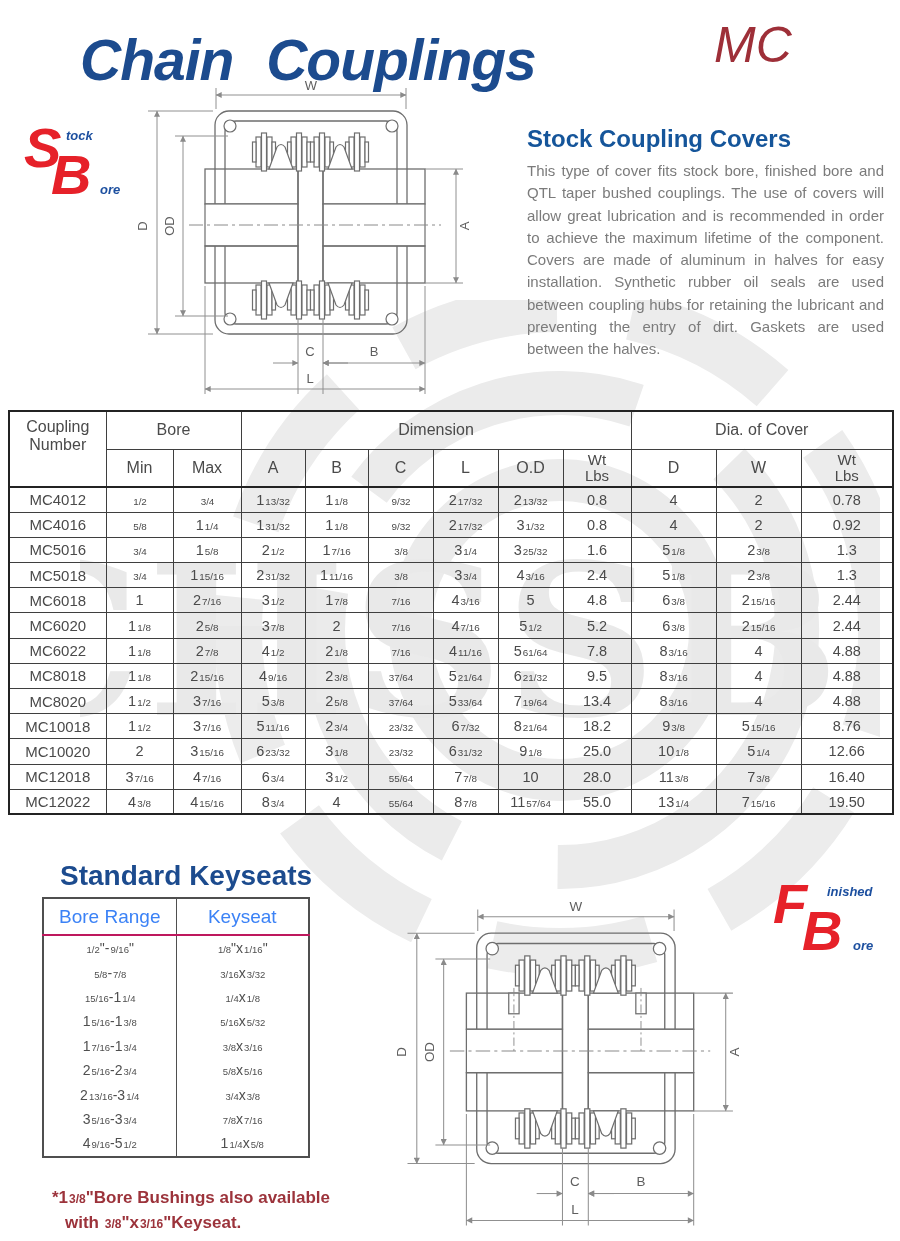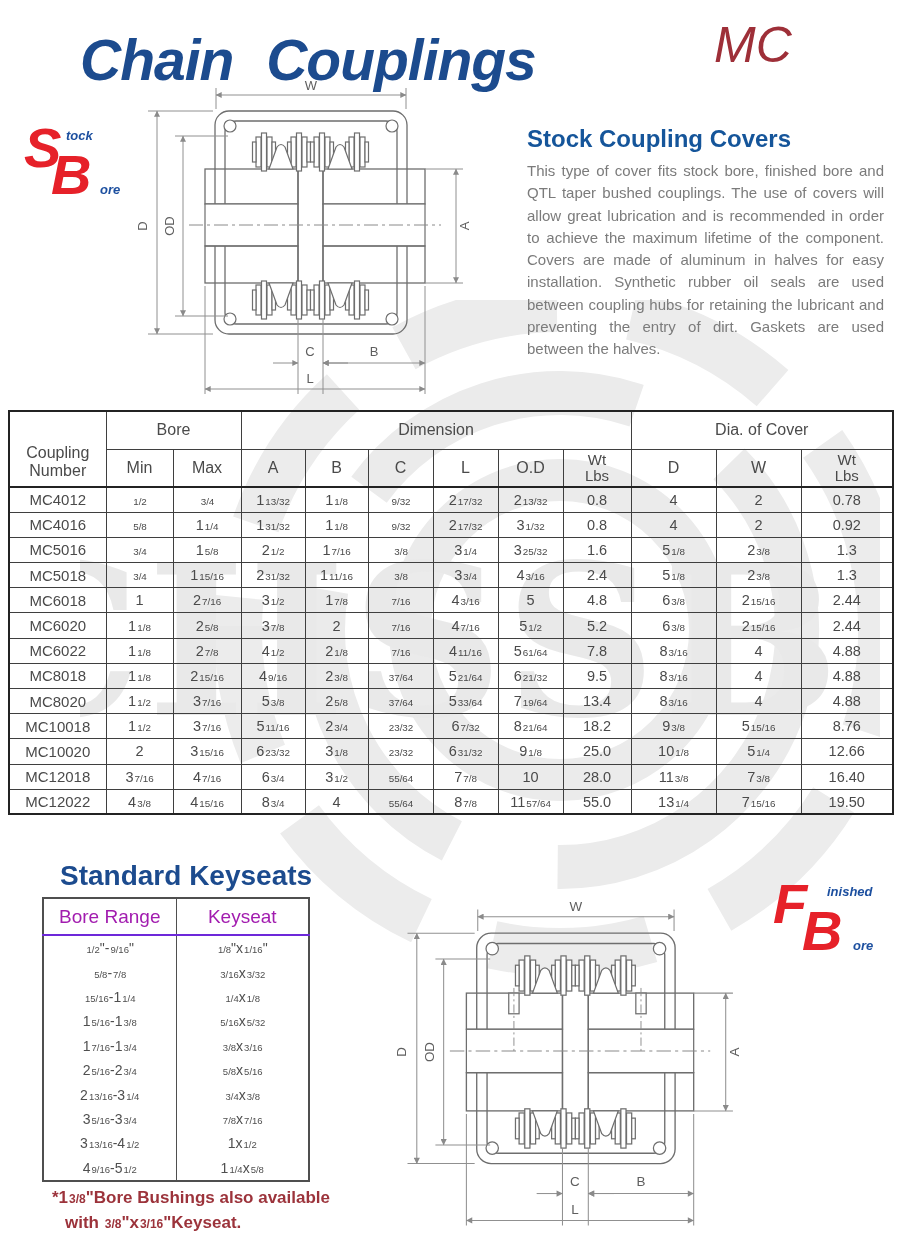--- a/index.html
+++ b/index.html
@@ -32,27 +32,27 @@
   table{border-collapse:collapse;}
   .main{position:absolute;left:8px;top:410px;width:884px;table-layout:fixed;border:2px solid #232323;}
   .main th,.main td{border:1px solid #3f3f3f;text-align:center;vertical-align:middle;padding:0;}
   .main thead{border-bottom:2px solid #232323;}
   .main thead tr{height:38px;}
   .main th{font-weight:normal;font-size:16px;color:#4a4a4a;}
   .main .wt{font-size:15px;line-height:16px;margin-top:36px;}
   .main tbody tr{height:25.2px;}
   .main td{font-size:14.5px;color:#4a4a4a;}
   .main td:first-child{font-size:15px;}
-  .cpl-wrap{display:flex;flex-direction:column;justify-content:flex-end;height:62px;padding:4px 0;}
+  .cpl-wrap{display:flex;flex-direction:column;justify-content:flex-start;height:62px;padding:4px 0;}
   .fr{font-size:0.68em;margin-left:1px;}
 
   
   .ks-title{position:absolute;left:60px;top:860px;margin:0;font-size:28px;font-weight:bold;color:var(--title_blue);}
   .ks{position:absolute;left:42px;top:897px;width:266px;border:2px solid #4f4f4f;table-layout:fixed;}
-  .ks th{font-weight:normal;font-size:19px;color:#a21caf;height:33px;border-bottom:2px solid #6d28d9;text-align:center;}
+  .ks th{font-weight:normal;font-size:19px;color:#3b82f6;height:33px;border-bottom:2px solid #be185d;text-align:center;}
   .ks th:first-child,.ks td:first-child{border-right:1.5px solid #4f4f4f;}
   .ks td{text-align:center;font-size:14px;color:#4f4f4f;height:22.4px;}
 
   
   .note{position:absolute;left:52px;top:1186px;font-size:17px;line-height:23px;color:var(--note_red);font-weight:bold;}
   .note .l2{padding-left:13px;}
   .note .fr{font-size:12px;}
 
   
   .draw1{position:absolute;left:133px;top:76px;}
@@ -454,24 +454,20 @@
         </tr>
         <tr>
           <td>2<span class="fr">13/16</span>-3<span class="fr">1/4</span></td>
           <td><span class="fr">3/4</span>x<span class="fr">3/8</span></td>
         </tr>
         <tr>
           <td>3<span class="fr">5/16</span>-3<span class="fr">3/4</span></td>
           <td><span class="fr">7/8</span>x<span class="fr">7/16</span></td>
         </tr>
         <tr>
-          <td>3<span class="fr">13/16</span>-4<span class="fr">1/2</span></td>
-          <td>1x<span class="fr">1/2</span></td>
-        </tr>
-        <tr>
           <td>4<span class="fr">9/16</span>-5<span class="fr">1/2</span></td>
           <td>1<span class="fr">1/4</span>x<span class="fr">5/8</span></td>
         </tr>
       </tbody>
   </table>
 
   <div class="note">
     <div class="l1">*1<span class="fr">3/8</span>"Bore Bushings also available</div>
     <div class="l2">with <span class="fr">3/8</span>"x<span class="fr">3/16</span>"Keyseat.</div>
   </div>

